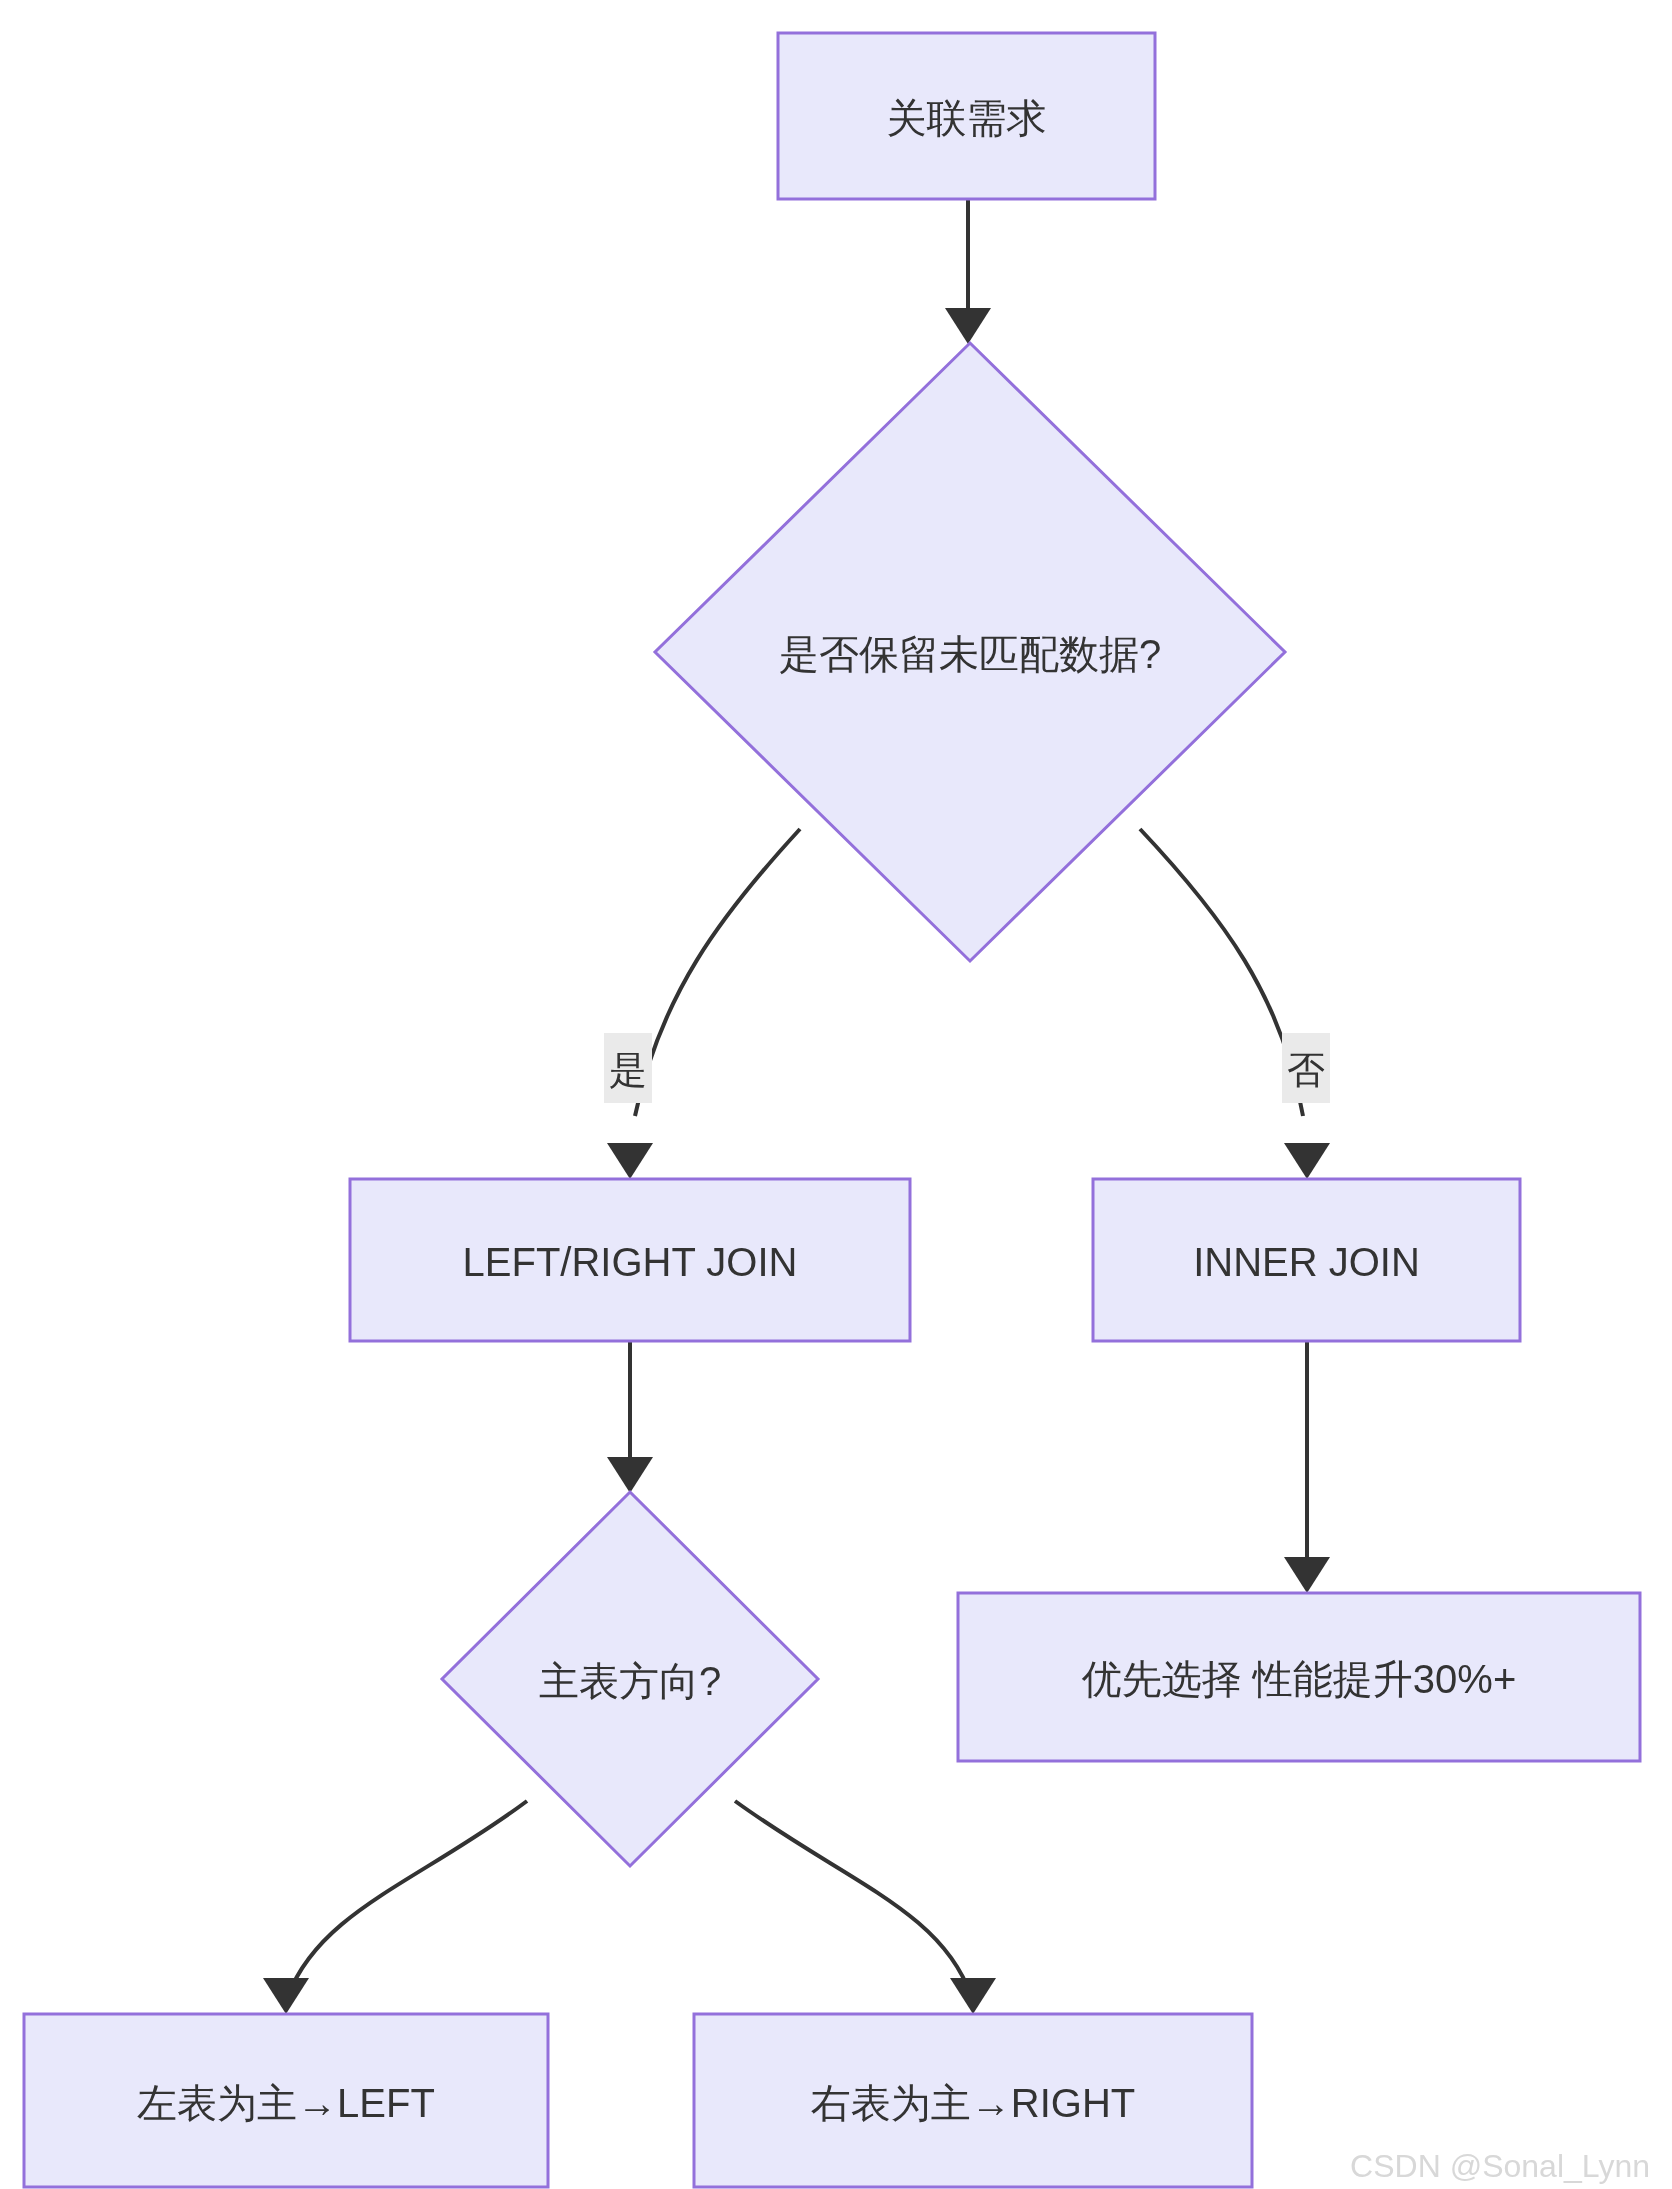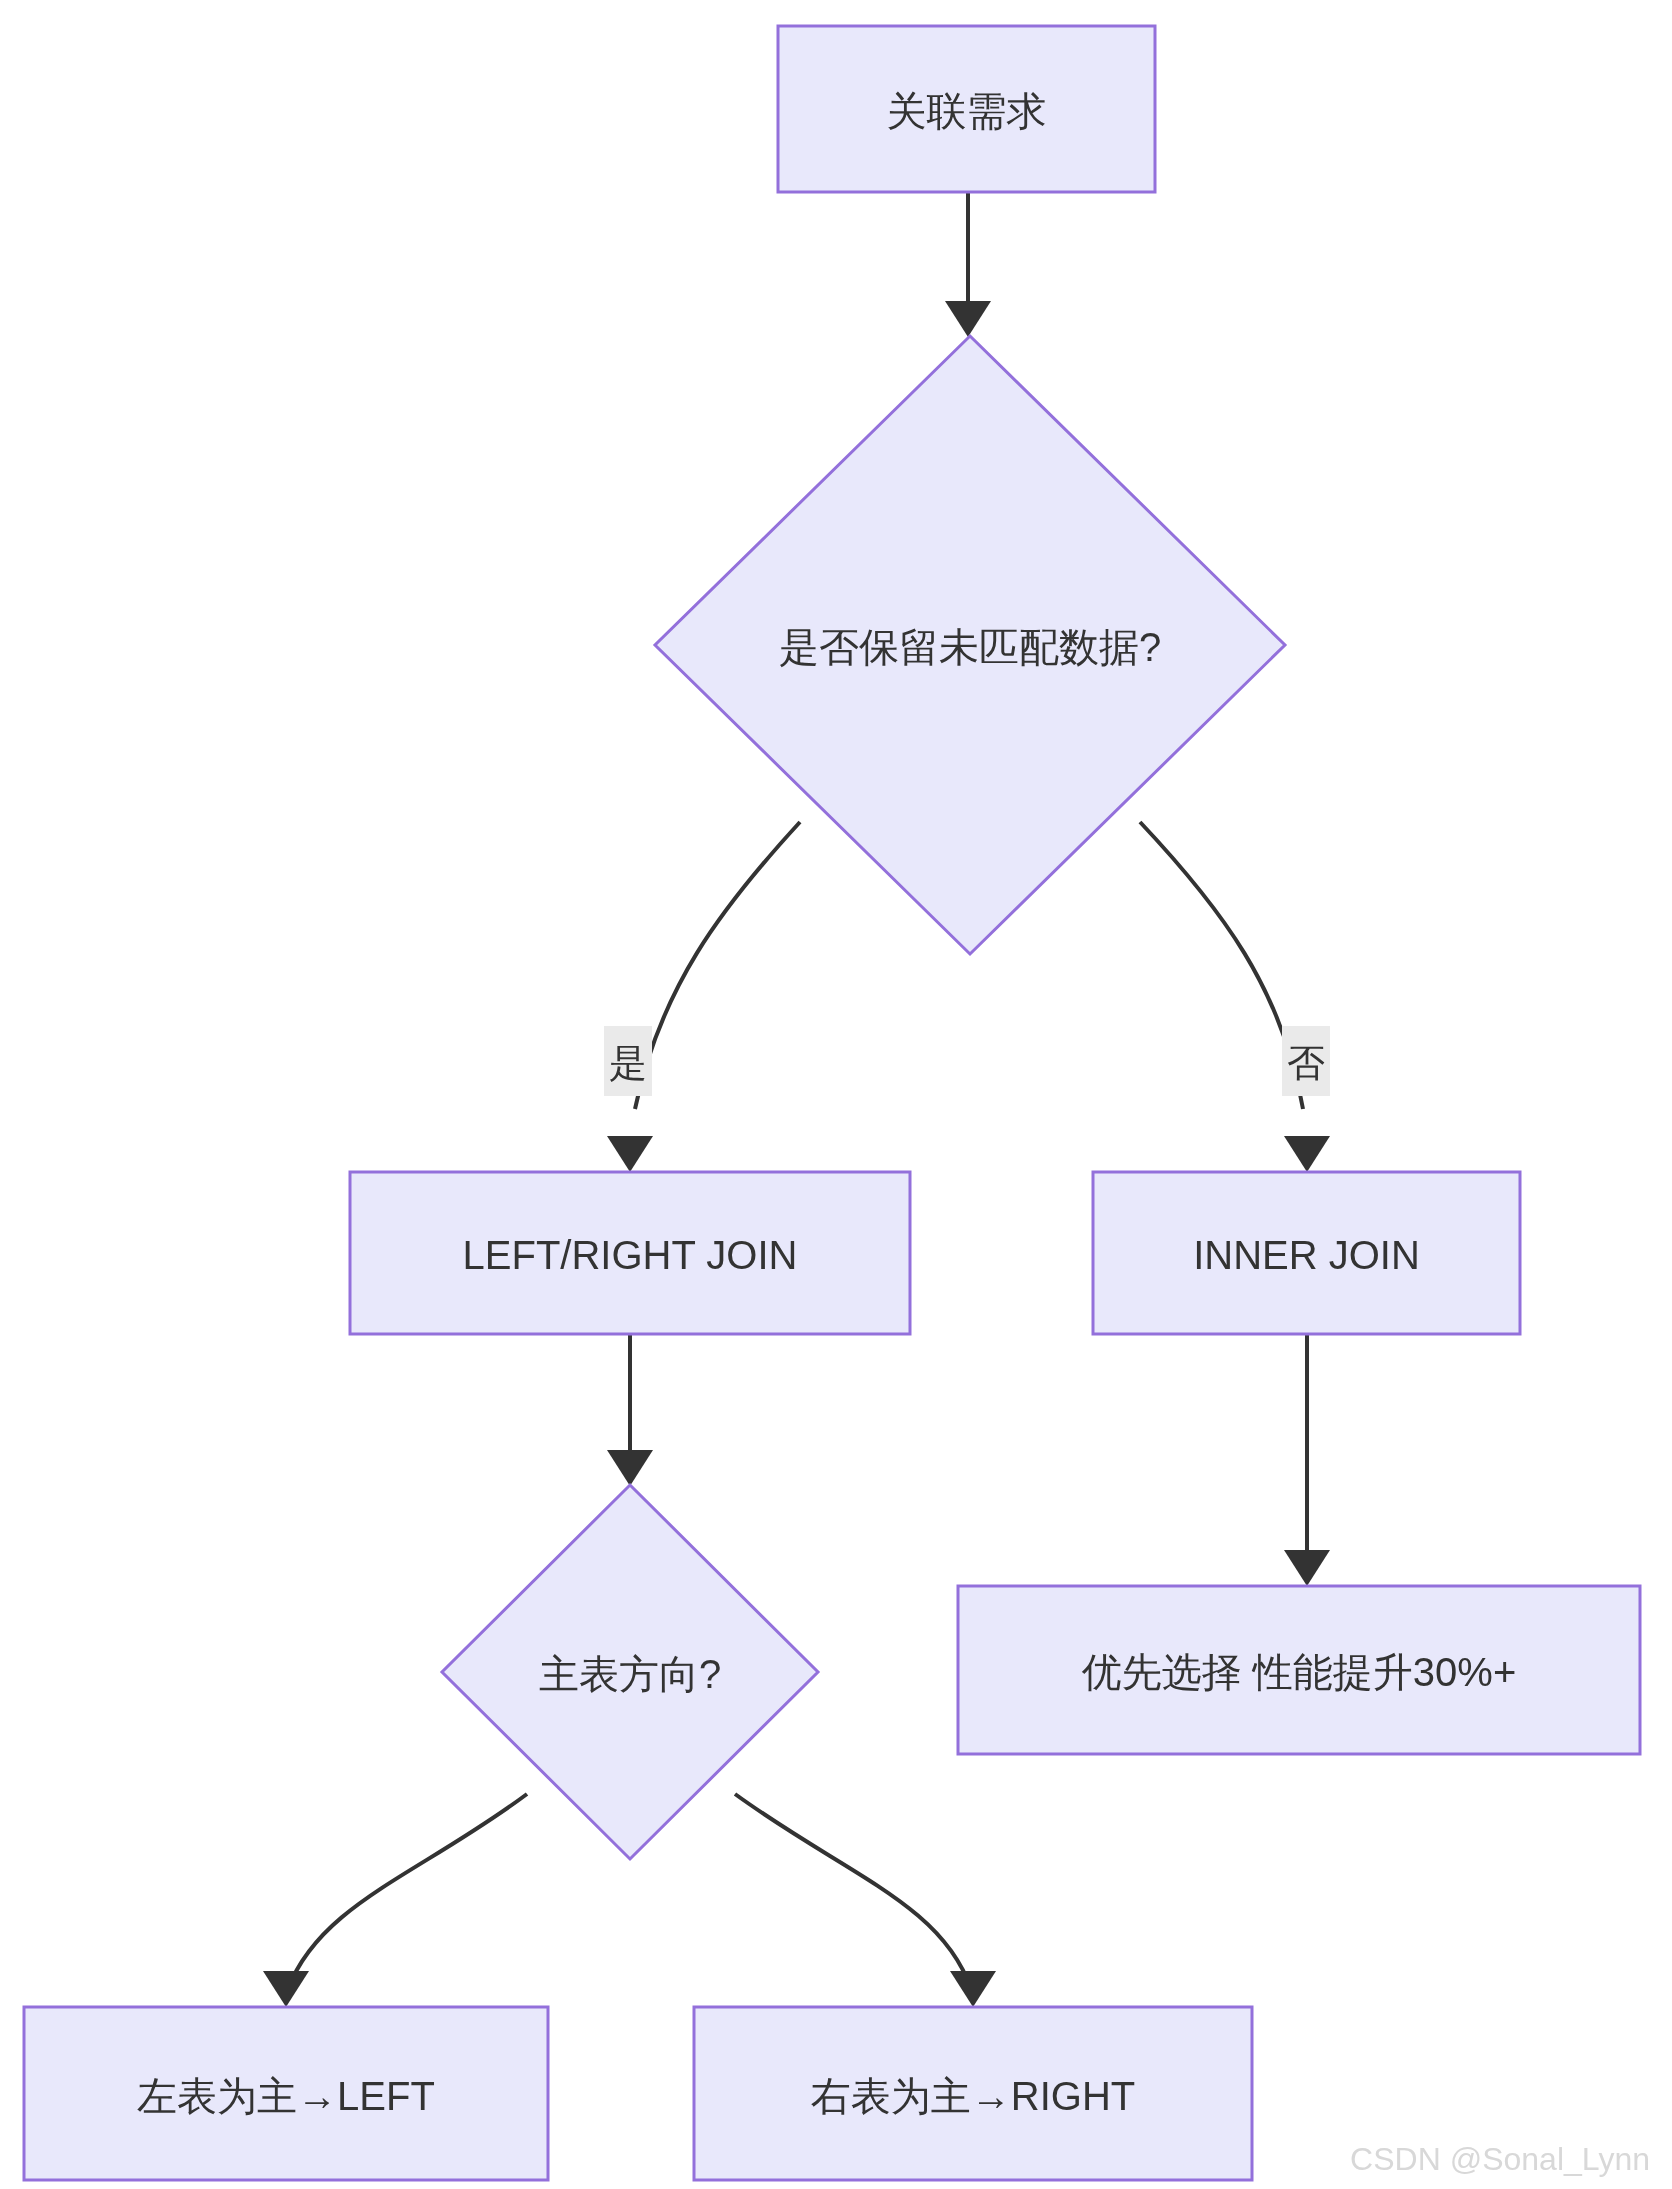--- a/index.html
+++ b/index.html
@@ -10,21 +10,21 @@
   body {
     width: 1672px;
     height: 2189px;
     position: relative;
     overflow: hidden;
     font-family: "Liberation Sans", "DejaVu Sans", sans-serif;
   }
   #flow-root {
     position: absolute;
     left: 0;
-    top: 4px;
+    top: 11px;
     width: 1672px;
     height: 1920px;
   }
   svg#flow-svg {
     display: block;
     width: 1672px;
     height: 2189px;
   }
   .node-shape {
     fill: #e8e8fb;

